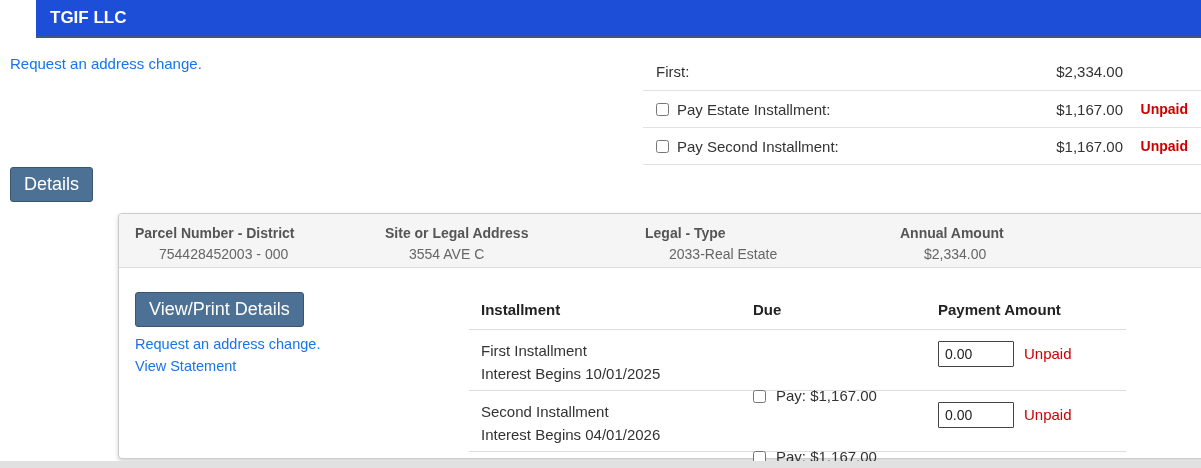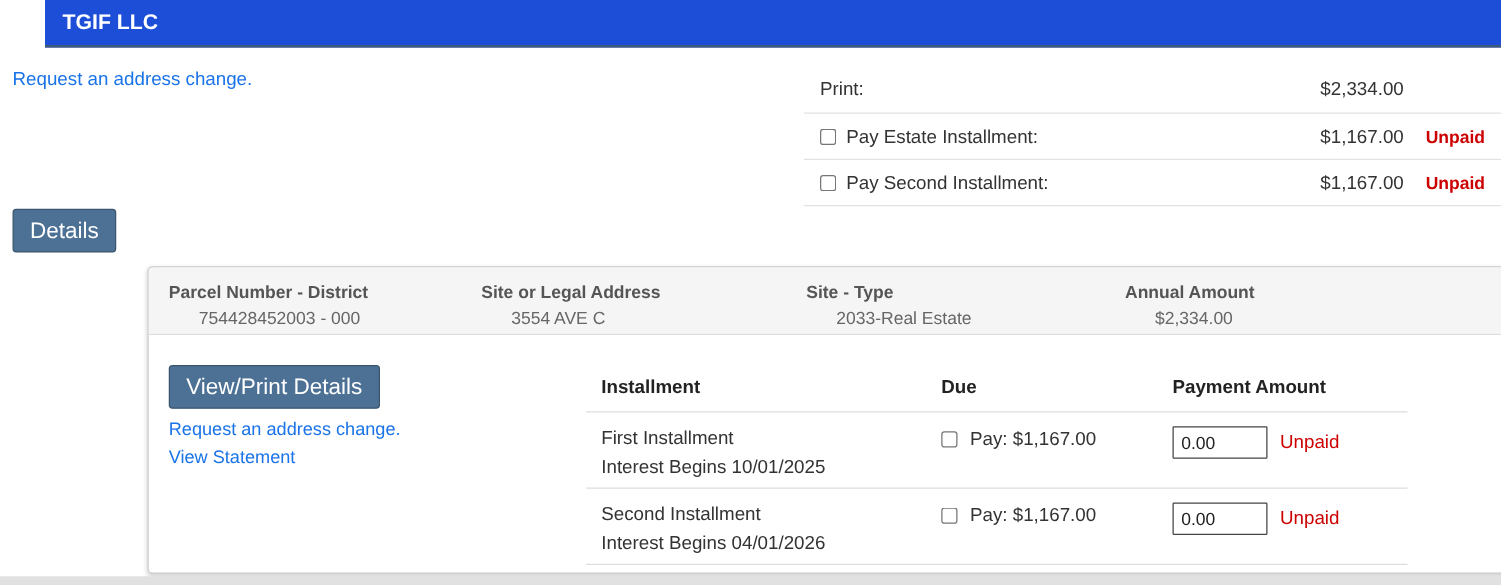--- a/index.html
+++ b/index.html
@@ -50,21 +50,21 @@
 
   
   .pay-table { position:absolute; left:350px; top:0; width:657px; }
   .pt-head, .pt-row { display:grid; grid-template-columns:277px 192px 1fr; }
   .pt-head { padding:33px 0 11px; border-bottom:1px solid #ddd; }
   .pt-head div { font-size:15px; font-weight:bold; color:#222; }
   .pt-head .h1 { padding-left:12px; } .pt-head .h2 { padding-left:7px; }
   .pt-row { height:61px; border-bottom:1px solid #ddd; padding-top:11px; }
   .pt-name, .pt-interest { font-size:15px; color:#333; padding-left:12px; line-height:19px; }
   .pt-interest { margin-top:4px; }
-  .pt-due { padding-left:7px; display:flex; align-items:flex-start; padding-top:2px; }
+  .pt-due { padding-left:7px; display:flex; align-items:center; padding-top:2px;margin-top:44px; }
   .pt-due input { width:13px; height:13px; margin-right:10px; margin-top:2px; }
   .pt-due .due-text { font-size:15px; color:#333; }
   .pt-pay { display:flex; align-items:flex-start; }
   .pay-input { width:76px; height:26px; border:1px solid #444; border-radius:1px;
                font-size:14px; color:#222; padding:2px 6px; font-family:inherit; }
   .pt-unpaid { font-size:15px; color:#cc0000; margin-left:10px; margin-top:4px; }
 
   
   .bottom-strip { position:absolute; left:0; top:461px; width:1201px; height:7px; background:#e1e1e1; }
 </style>
@@ -74,21 +74,21 @@
 <div class="page">
 
   <div class="topbar">
     <span class="title">TGIF LLC</span>
   </div>
 
   <a class="link addr-link-top">Request an address change.</a>
 
   <div class="totals">
     <div class="t-row first">
-      <span class="t-label">Print:</span>
+      <span class="t-label">First:</span>
       <span class="t-amount">$2,334.00</span>
       <span class="t-status"></span>
     </div>
     <div class="t-row">
       <span class="t-label">
         <input type="checkbox" style="">
         <span>Pay Estate Installment:</span>
       </span>
       <span class="t-amount">$1,167.00</span>
       <span class="t-status">Unpaid</span>
@@ -110,21 +110,21 @@
     <div class="panel-head">
       <div class="ph-col c1">
         <div class="ph-label">Parcel Number - District</div>
         <div class="ph-value">754428452003 - 000</div>
       </div>
       <div class="ph-col c2">
         <div class="ph-label">Site or Legal Address</div>
         <div class="ph-value">3554 AVE C</div>
       </div>
       <div class="ph-col c3">
-        <div class="ph-label">Site - Type</div>
+        <div class="ph-label">Legal - Type</div>
         <div class="ph-value">2033-Real Estate</div>
       </div>
       <div class="ph-col c4">
         <div class="ph-label">Annual Amount</div>
         <div class="ph-value">$2,334.00</div>
       </div>
     </div>
 
     <div class="panel-body">
 

